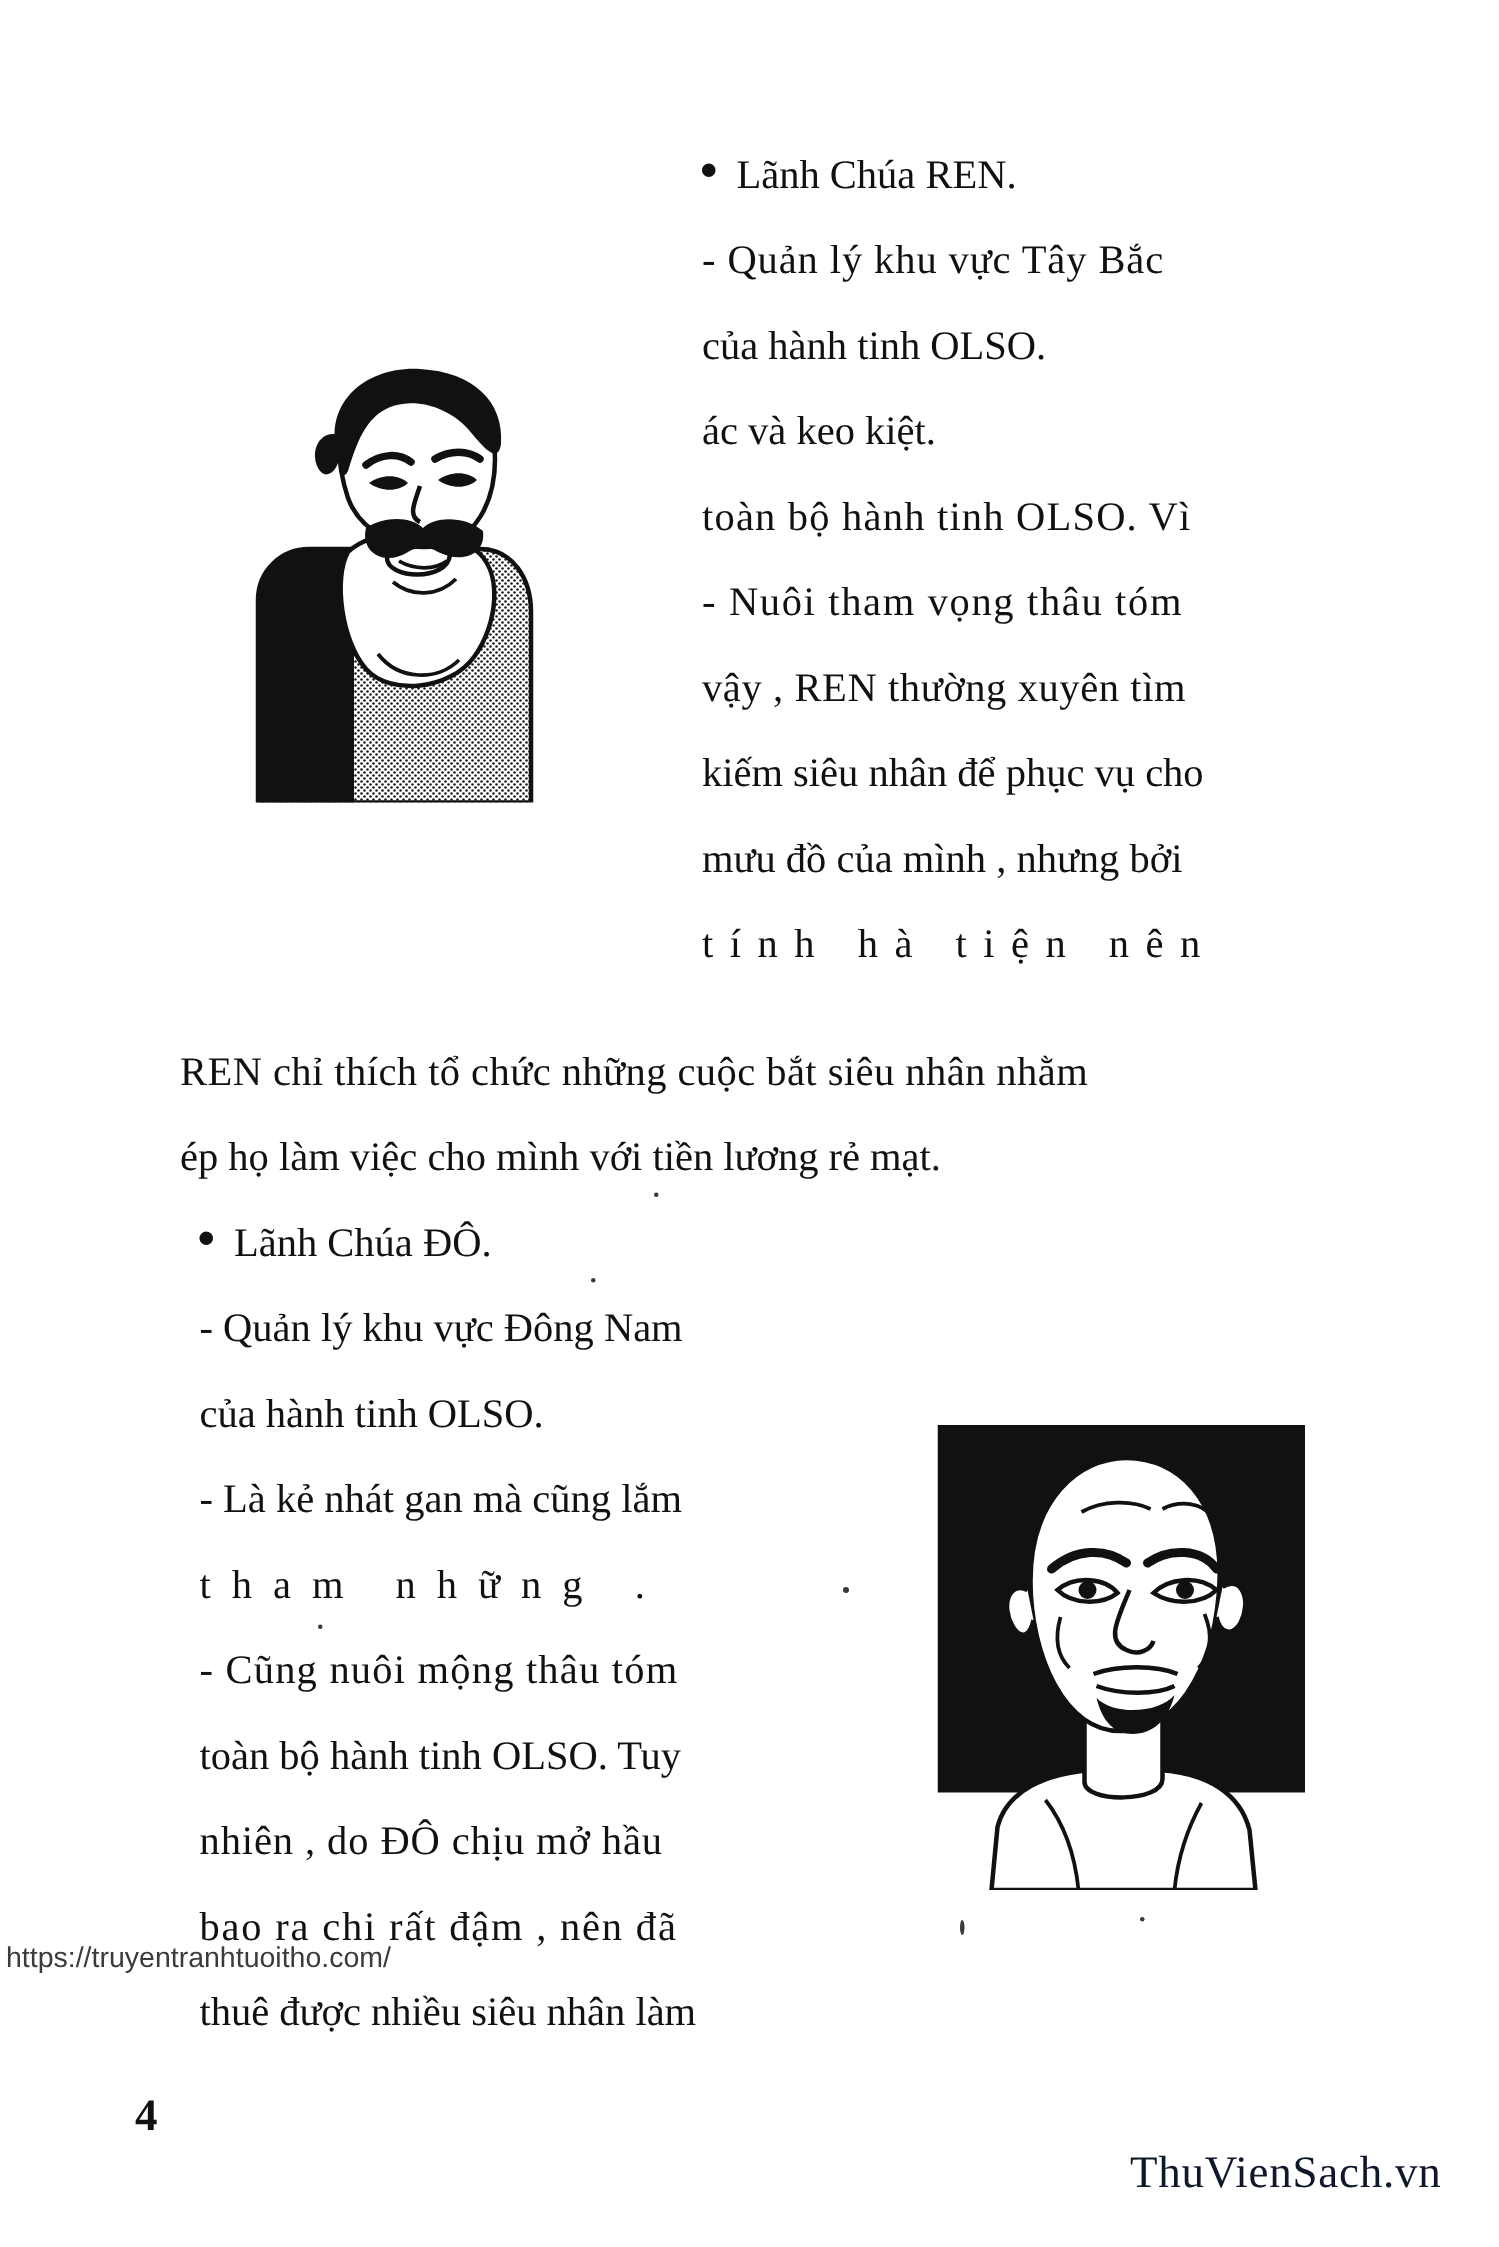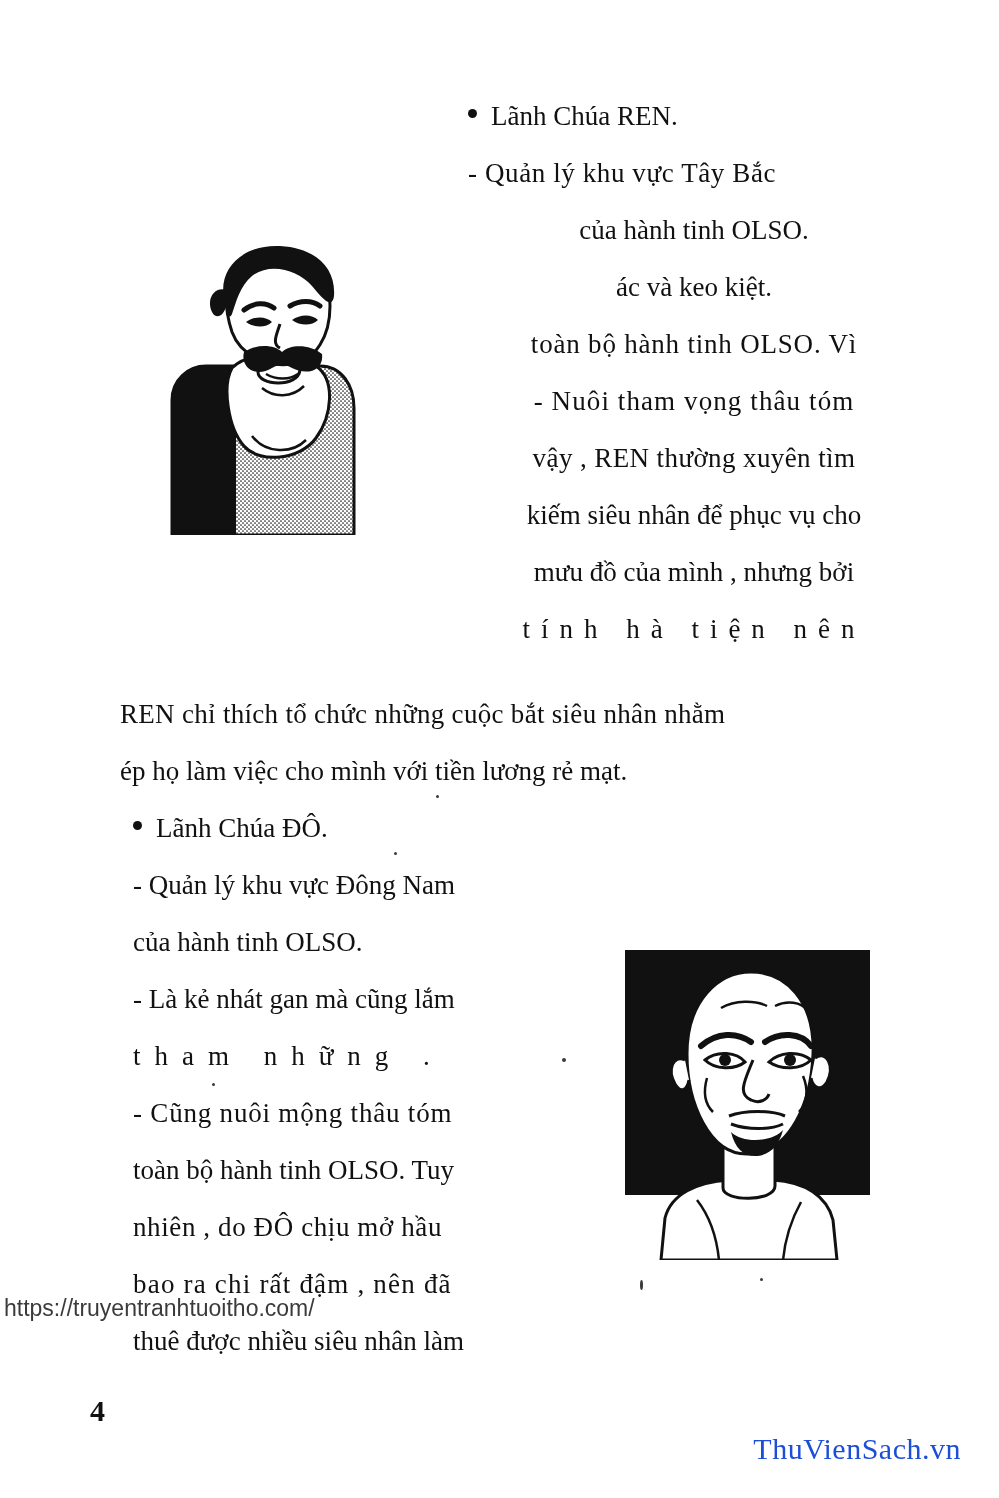--- a/index.html
+++ b/index.html
@@ -53,21 +53,20 @@
     display: flex;
     justify-content: space-between;
   }
 
   
   #ren-text {
     position: absolute;
     left: 468px;
     top: 88px;
     width: 452px;
-    text-align: center;
   }
 
   #ren-portrait {
     position: absolute;
     left: 140px;
     top: 240px;
     width: 235px;
     height: 295px;
   }
 
@@ -104,32 +103,32 @@
     font-weight: bold;
     color: #111111;
   }
 
   
   #watermark-url {
     position: absolute;
     left: 4px;
     top: 1295px;
     font-family: "Liberation Sans", sans-serif;
-    font-size: 23px;
+    font-size: 19px;
     color: #2b2b2b;
     opacity: 0.92;
     white-space: nowrap;
   }
   #watermark-brand {
     position: absolute;
     right: 38px;
     top: 1432px;
     font-family: "Liberation Serif", serif;
     font-size: 30px;
-    color: #1d4ed8;
+    color: #0f172a;
     letter-spacing: 0.5px;
     white-space: nowrap;
   }
 
   
   .speck {
     position: absolute;
     background: #3a3a3a;
     border-radius: 50%;
   }

